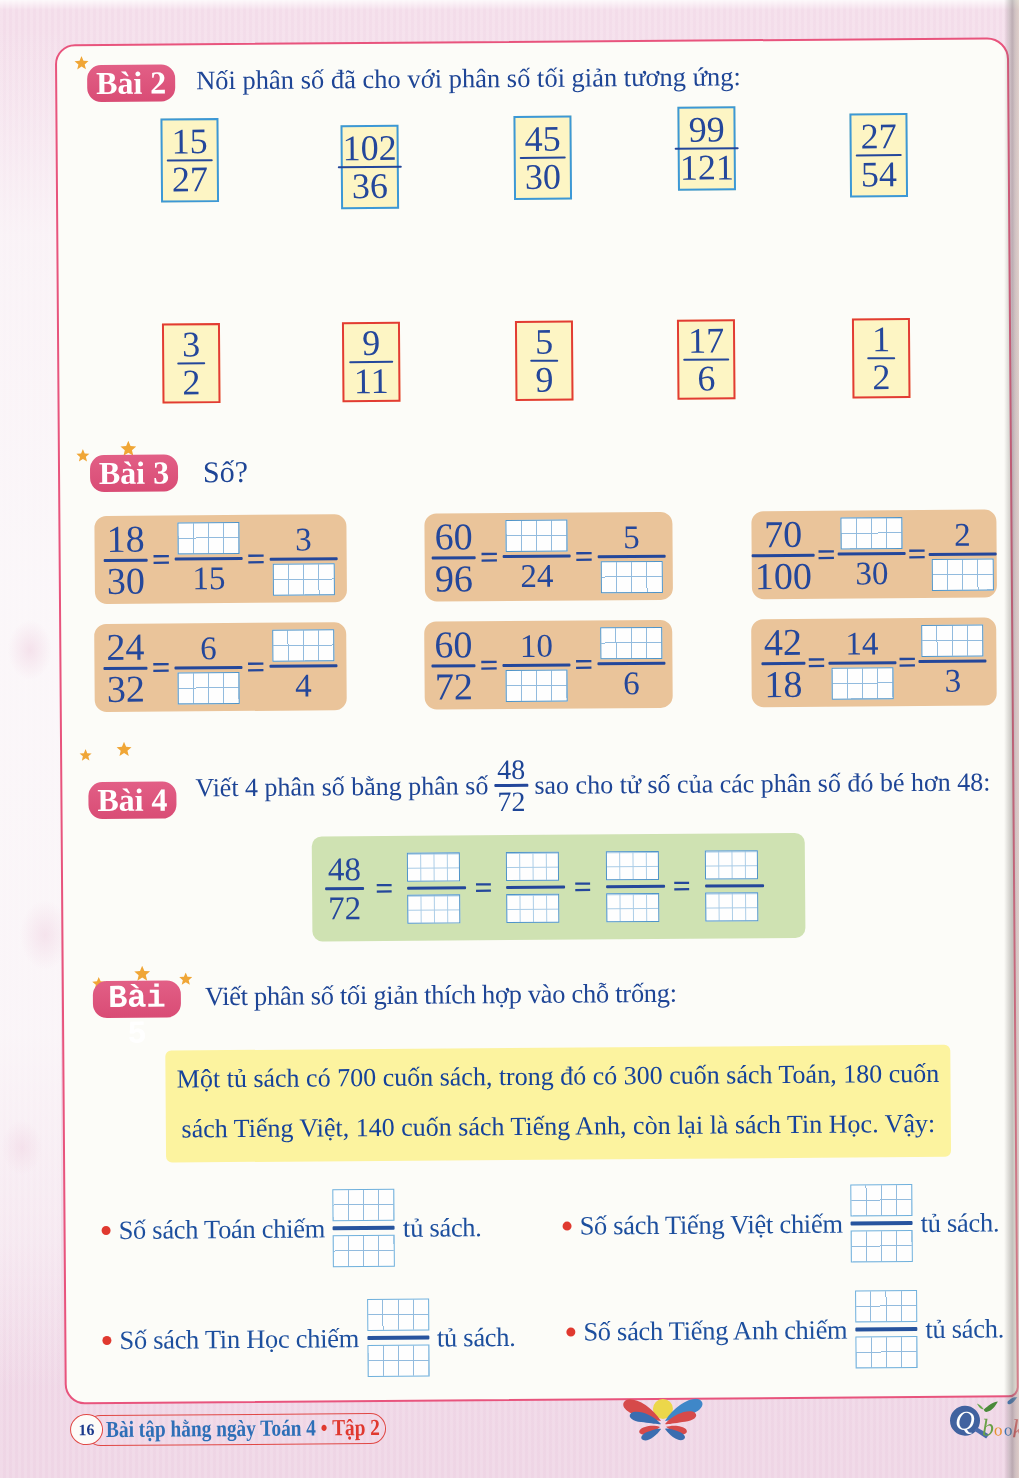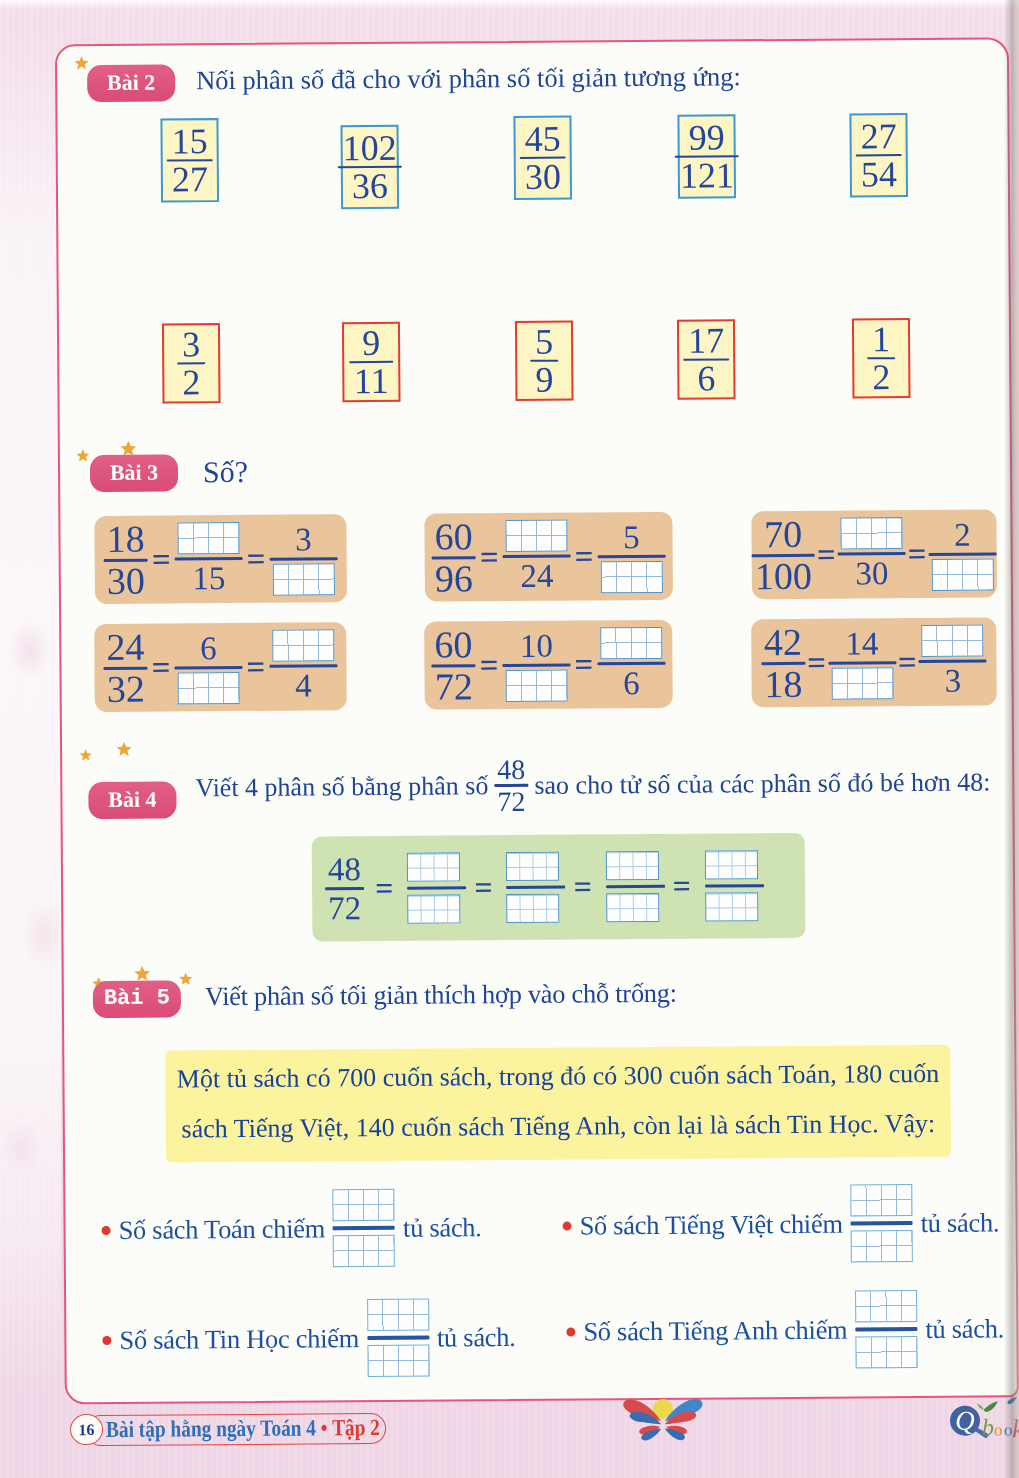--- a/index.html
+++ b/index.html
@@ -12,21 +12,21 @@
       background:
         repeating-linear-gradient(90deg, rgba(255,255,255,0.07) 0 3px, rgba(222,182,208,0.07) 3px 6px),
         linear-gradient(180deg,#f5e0ec 0%,#f2dbe9 50%,#f0d8e7 100%);}
   
   #page{left:60px;top:41px;width:950px;height:1356px;background:#fcfcf8;
         border:2px solid #e8547d;border-radius:20px 22px 10px 20px;}
   
   #shadow{right:0;top:0;width:15px;height:1478px;
         background:linear-gradient(90deg,rgba(120,115,110,0) 0%,rgba(115,110,105,0.42) 55%,rgba(150,142,128,0.4) 72%,rgba(205,196,172,0.5) 100%);}
   .badge{width:88px;height:37px;background:linear-gradient(180deg,#e25f86 0%,#d94c75 100%);
-         border-radius:14px;color:#fff;font-weight:bold;font-size:22px;
+         border-radius:14px;color:#fff;font-weight:bold;font-size:32px;
          text-align:center;line-height:36px;}
   .head{color:#1e4596;font-size:26.5px;white-space:nowrap;}
   
   .frac{display:inline-flex;flex-direction:column;align-items:center;vertical-align:middle;}
   .frac .bar{width:calc(100% + 6px);height:3px;background:#24479b;border-radius:1px;}
   
   .ybox{width:54px;height:80px;background:#fdf5c4;display:flex;align-items:center;justify-content:center;}
   .ybox.b1{border:2px solid #3c98d6;}
   .ybox.b2{border:2px solid #e23c33;height:76px;}
   .ybox .frac{font-size:36px;line-height:36px;color:#24479b;}
@@ -109,21 +109,21 @@
     </div>
 
 <div class="ybox b1 abs" style="left:518px;top:116px;">
       <span class="frac">
         <span>45</span>
         <span class="bar"></span>
         <span>30</span>
       </span>
     </div>
 
-<div class="ybox b1 abs" style="left:682px;top:116px;">
+<div class="ybox b1 abs" style="left:682px;top:108px;">
       <span class="frac">
         <span>99</span>
         <span class="bar"></span>
         <span>121</span>
       </span>
     </div>
 
 <div class="ybox b1 abs" style="left:854px;top:116px;">
       <span class="frac">
         <span>27</span>

